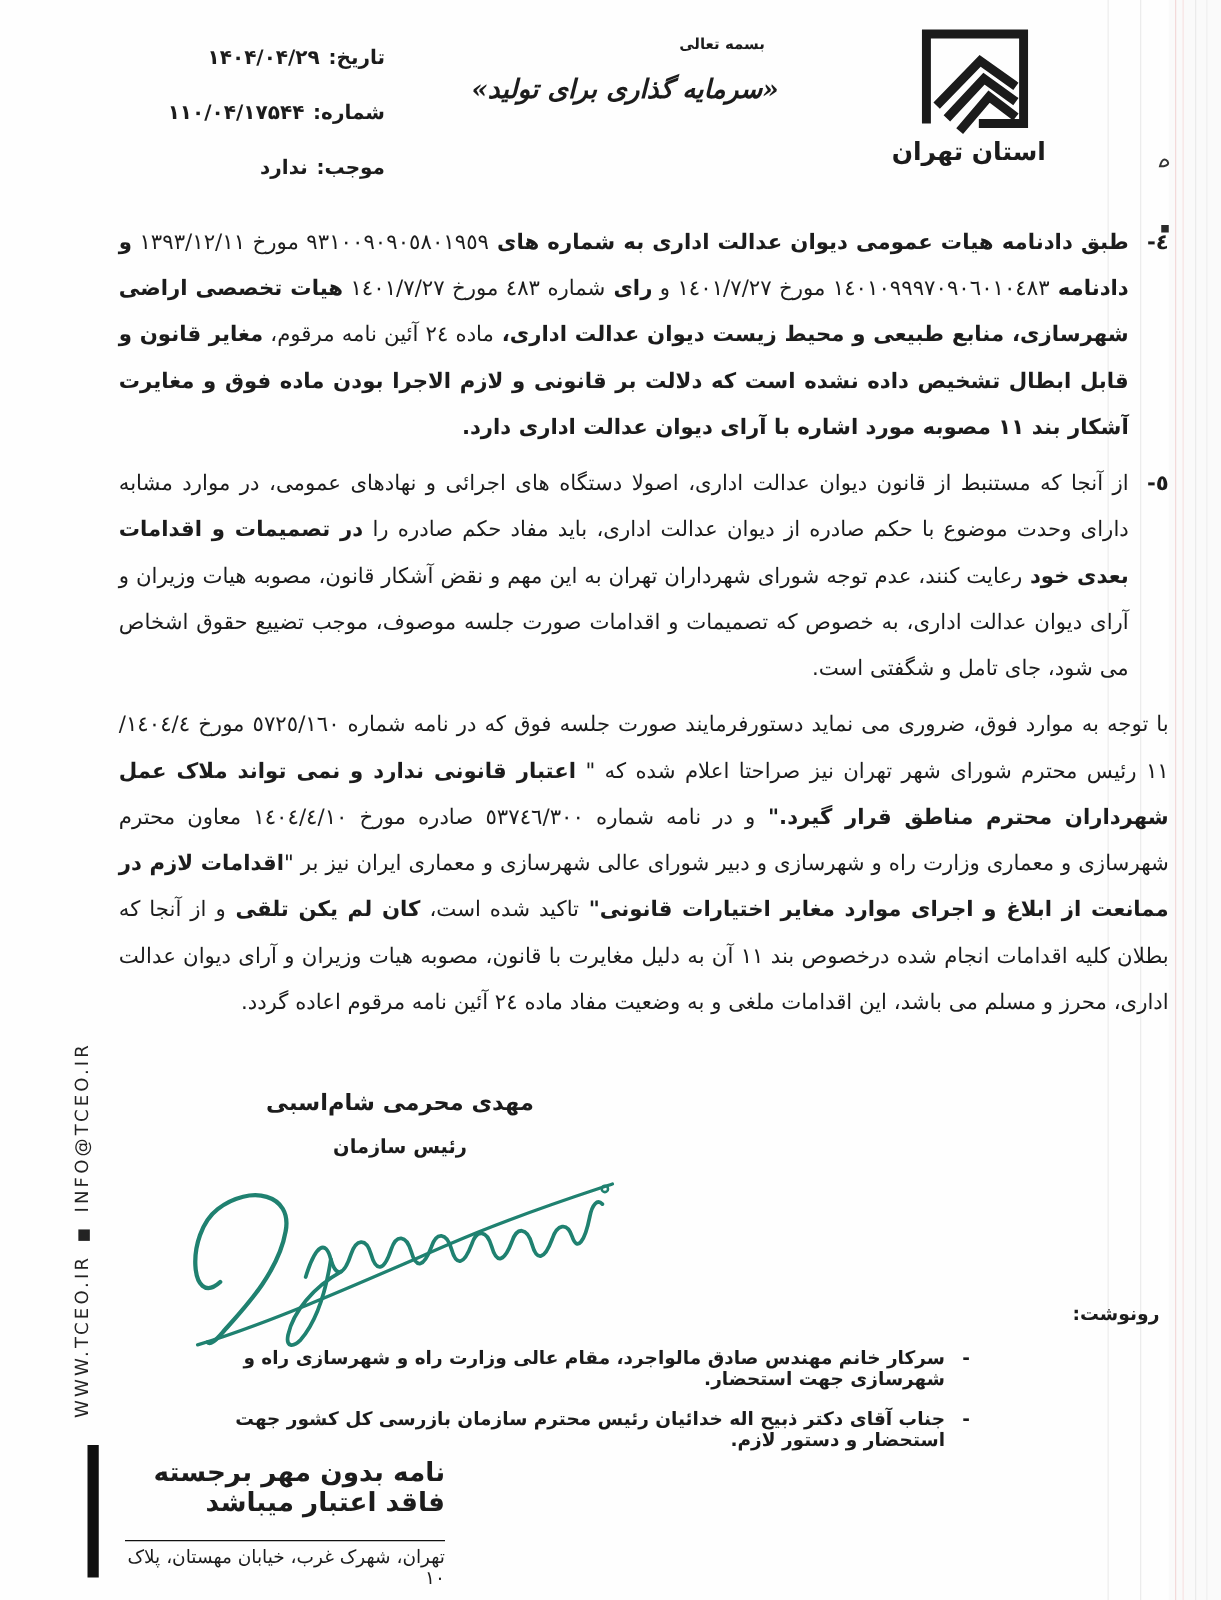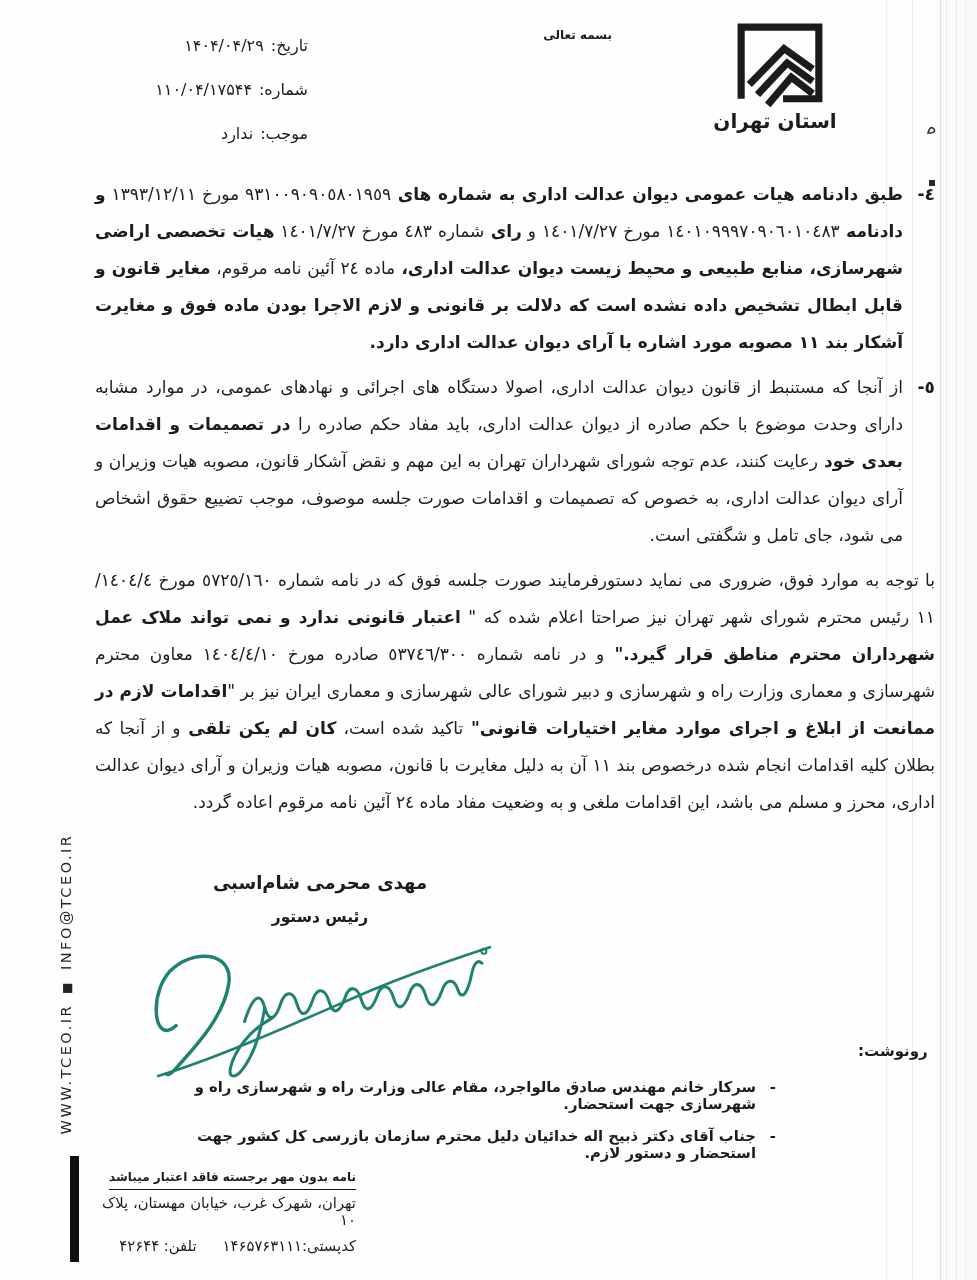--- a/index.html
+++ b/index.html
@@ -4,21 +4,21 @@
 <style>
   html,body{margin:0;padding:0;background:#888;}
   .page{position:relative;width:977px;height:1280px;margin:0 auto;background:#fefefe;
         font-family:"DejaVu Sans",sans-serif;color:#1c1c1c;overflow:hidden;direction:rtl;}
   
   .edge-band{position:absolute;top:0;right:0;width:42px;height:100%;background:#fafafa;}
   .vline{position:absolute;top:0;bottom:0;width:1px;}
   .dot-mark{position:absolute;width:6px;height:6px;background:#2a2a2a;}
   
   .fields{position:absolute;top:36px;left:70px;width:238px;text-align:right;}
-  .fld{height:44px;font-size:16px;font-weight:normal;white-space:nowrap;}
+  .fld{height:44px;font-size:16px;font-weight:bold;white-space:nowrap;}
   .fld .v{margin-right:7px;}
   .besmeleh{position:absolute;top:28px;left:388px;width:224px;text-align:right;
             font-size:12px;font-weight:bold;}
   .slogan{position:absolute;top:58px;left:348px;width:304px;text-align:center;
           font-family:"DejaVu Serif",serif;font-style:italic;font-weight:bold;font-size:21px;}
   .logo{position:absolute;top:20px;left:733px;}
   .org{position:absolute;top:106px;left:666px;width:218px;text-align:center;
        font-weight:bold;line-height:30px;}
   .org .l1{font-size:16.5px;}
   .org .l2{font-size:20px;}
@@ -43,22 +43,22 @@
   .cc-list li{position:relative;margin-bottom:15px;padding-right:4px;}
   .cc-list li .dash{position:absolute;right:-16px;top:0;}
   
   .webstrip{position:absolute;left:66px;top:984px;transform:translate(-50%,-50%) rotate(-90deg);
             transform-origin:center;white-space:nowrap;font-size:14.5px;letter-spacing:2.5px;
             color:#232323;direction:ltr;}
   .webstrip .sep{display:inline-block;margin:0 10px;font-size:12px;}
   
   .foot-bar{position:absolute;left:70px;top:1156px;width:9px;height:106px;background:#101010;}
   .footer{position:absolute;left:100px;top:1166px;width:256px;direction:rtl;text-align:right;}
-  .foot-notice{display:inline-block;font-size:12px;font-weight:bold;
-               border-bottom:1.6px solid #111;padding-bottom:5px;}
+  .foot-notice{display:inline-block;font-size:21px;font-weight:bold;
+               border-bottom:1.6px solid #111;padding-bottom:18px;}
   .foot-address{margin-top:4px;font-size:14.8px;}
   .foot-line3{margin-top:9px;font-size:14.8px;white-space:nowrap;}
   .foot-line3 .gap{display:inline-block;width:26px;}
 </style>
 </head>
 <body>
 
 <div class="page">
 
   <div class="edge-band"></div>
@@ -79,20 +79,21 @@
     </div>
     <div class="fld">
       <span>شماره:</span><span class="v">۱۱۰/۰۴/۱۷۵۴۴</span>
     </div>
     <div class="fld">
       <span>موجب:</span><span class="v">ندارد</span>
     </div>
   </div>
 
   <div class="besmeleh">بسمه تعالی</div>
+  <div class="slogan">«سرمایه گذاری برای تولید»</div>
 
   <svg class="logo" width="94" height="90" viewBox="0 0 90 88">
     <path d="M7,77 L7,7 L83,7 L83,77 L48,77" fill="none" stroke="#1b1b1b" stroke-width="7"></path>
     <path d="M15,63 L49,28 L77,48" fill="none" stroke="#1b1b1b" stroke-width="7"></path>
     <path d="M23,73 L52,42 L77,60" fill="none" stroke="#1b1b1b" stroke-width="7"></path>
     <path d="M33,83 L56,56 L77,72" fill="none" stroke="#1b1b1b" stroke-width="7"></path>
   </svg>
   <div class="org">
     <div class="l2">استان تهران</div>
   </div>
@@ -103,38 +104,38 @@
       <span><span class="b">طبق دادنامه هیات عمومی دیوان عدالت اداری به شماره های </span><span>٩٣١٠٠٩٠٩٠٥٨٠١٩٥٩ مورخ ١٣٩٣/١٢/١١ </span><span class="b">و دادنامه </span><span>١٤٠١٠٩٩٩٧٠٩٠٦٠١٠٤٨٣ مورخ ١٤٠١/٧/٢٧ و </span><span class="b">رای </span><span>شماره ٤٨٣ مورخ ١٤٠١/٧/٢٧ </span><span class="b">هیات تخصصی اراضی شهرسازی، منابع طبیعی و محیط زیست دیوان عدالت اداری، </span><span>ماده ٢٤ آئین نامه مرقوم، </span><span class="b">مغایر قانون و قابل ابطال تشخیص داده نشده است که دلالت بر قانونی و لازم الاجرا بودن ماده فوق و مغایرت آشکار بند ١١ مصوبه مورد اشاره با آرای دیوان عدالت اداری دارد.</span></span>
     </div>
     <div class="item">
       <span class="marker">٥-</span>
       <span><span>از آنجا که مستنبط از قانون دیوان عدالت اداری، اصولا دستگاه های اجرائی و نهادهای عمومی، در موارد مشابه دارای وحدت موضوع با حکم صادره از دیوان عدالت اداری، باید مفاد حکم صادره را </span><span class="b">در تصمیمات و اقدامات بعدی خود </span><span>رعایت کنند، عدم توجه شورای شهرداران تهران به این مهم و نقض آشکار قانون، مصوبه هیات وزیران و آرای دیوان عدالت اداری، به خصوص که تصمیمات و اقدامات صورت جلسه موصوف، موجب تضییع حقوق اشخاص می شود، جای تامل و شگفتی است.</span></span>
     </div>
     <div class="closing"><span>با توجه به موارد فوق، ضروری می نماید دستورفرمایند صورت جلسه فوق که در نامه شماره ٥٧٢٥/١٦٠ مورخ ⁦١٤٠٤/٤/ ١١⁩ رئیس محترم شورای شهر تهران نیز صراحتا اعلام شده که " </span><span class="b">اعتبار قانونی ندارد و نمی تواند ملاک عمل شهرداران محترم مناطق قرار گیرد." </span><span>و در نامه شماره ٥٣٧٤٦/٣٠٠ صادره مورخ ١٤٠٤/٤/١٠ معاون محترم شهرسازی و معماری وزارت راه و شهرسازی و دبیر شورای عالی شهرسازی و معماری ایران نیز بر "</span><span class="b">اقدامات لازم در ممانعت از ابلاغ و اجرای موارد مغایر اختیارات قانونی" </span><span>تاکید شده است، </span><span class="b">کان لم یکن تلقی </span><span>و از آنجا که بطلان کلیه اقدامات انجام شده درخصوص بند ١١ آن به دلیل مغایرت با قانون، مصوبه هیات وزیران و آرای دیوان عدالت اداری، محرز و مسلم می باشد، این اقدامات ملغی و به وضعیت مفاد ماده ٢٤ آئین نامه مرقوم اعاده گردد.</span></div>
   </div>
 
   <div class="sig-name">مهدی محرمی شام‌اسبی</div>
-  <div class="sig-title">رئیس دستور</div>
+  <div class="sig-title">رئیس سازمان</div>
   <svg id="sig-svg" class="sig-svg" width="352" height="158" viewBox="0 0 350 155">
     <path d="M28,96 C4,118 0,58 26,38 C52,18 86,26 80,56 C74,90 44,120 30,136 C24,143 20,146 18,144" fill="none" stroke-width="3.4" stroke-linecap="round" stroke="#1f8170"></path>
     <path d="M10,146 C70,128 150,92 210,66 C260,44 310,28 340,18" fill="none" stroke-width="2.6" stroke-linecap="round" stroke="#1f8170"></path>
     <path d="M96,92 C104,66 112,62 116,78 C120,92 126,92 132,74 C136,62 144,60 148,74 C152,88 158,88 164,70 C168,58 176,58 180,72 C184,86 190,84 196,68 C200,56 208,56 212,70 C216,84 222,82 228,66 C232,54 240,54 244,68 C248,82 254,80 260,64 C264,52 272,52 276,66 C280,80 286,78 292,62 C296,50 304,48 308,60 C312,72 318,64 322,44 C324,34 328,30 332,34" fill="none" stroke-width="3" stroke-linecap="round" stroke="#1f8170"></path>
     <path d="M116,78 C112,104 104,128 92,142 C86,148 80,148 82,138 C86,120 102,100 124,88" fill="none" stroke-width="3" stroke-linecap="round" stroke="#1f8170"></path>
     <circle cx="334" cy="22" r="2.5" stroke-width="2" fill="none" stroke="#1f8170"></circle>
   </svg>
 
   <div class="cc-label">رونوشت:</div>
   <ul class="cc-list">
     <li>
       <span class="dash">-</span>
       <span>سرکار خانم مهندس صادق مالواجرد، مقام عالی وزارت راه و شهرسازی راه و شهرسازی جهت استحضار.</span>
     </li>
     <li>
       <span class="dash">-</span>
-      <span>جناب آقای دکتر ذبیح اله خدائیان دلیل محترم سازمان بازرسی کل کشور جهت استحضار و دستور لازم.</span>
+      <span>جناب آقای دکتر ذبیح اله خدائیان رئیس محترم سازمان بازرسی کل کشور جهت استحضار و دستور لازم.</span>
     </li>
   </ul>
 
   <div class="webstrip">
     <span>WWW.TCEO.IR</span><span class="sep">■</span><span>INFO@TCEO.IR</span>
   </div>
 
   <div class="foot-bar"></div>
   <div class="footer">
     <span class="foot-notice">نامه بدون مهر برجسته فاقد اعتبار میباشد</span>

